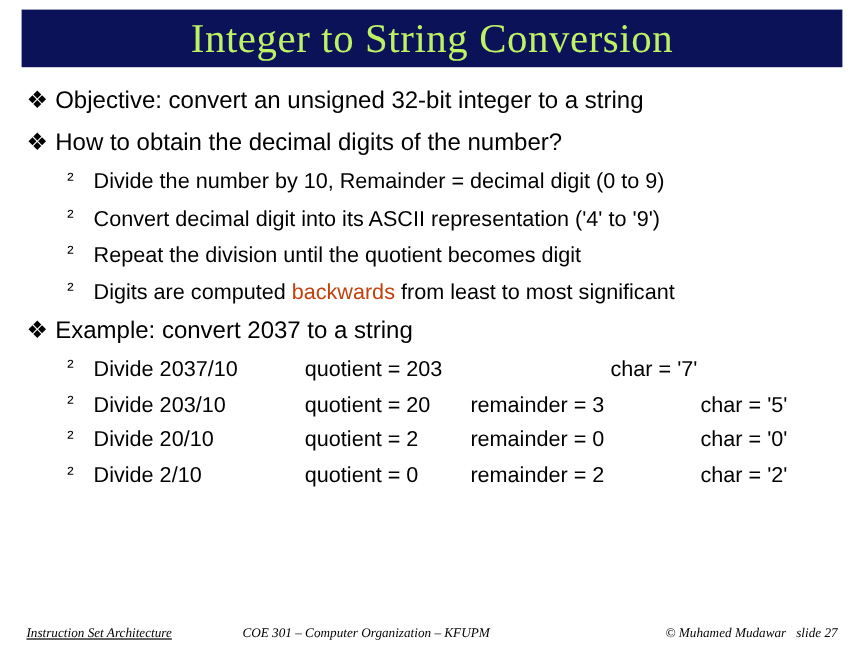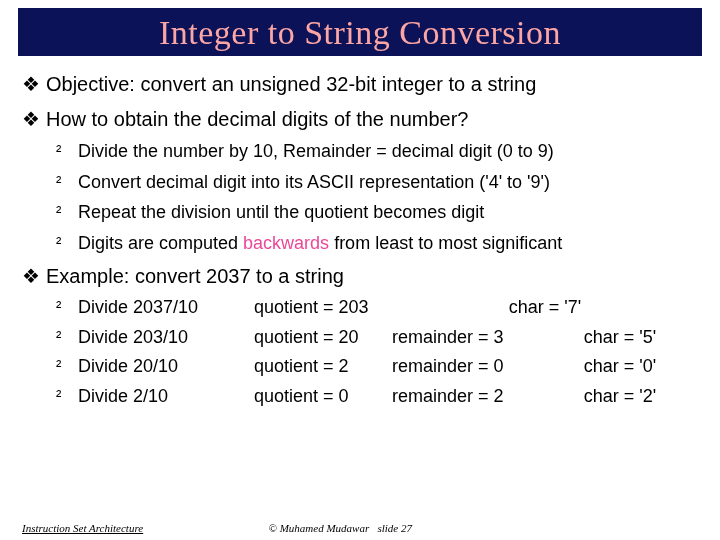--- a/index.html
+++ b/index.html
@@ -12,21 +12,21 @@
     position: relative;
   }
   .title-bar {
     margin: 8px 18px 0 18px;
     background: #0b1258;
     padding: 6px 4px 4px 4px;
     text-align: center;
   }
   .title-bar h1 {
     font-family: "Comic Sans MS", "Comic Sans", cursive;
-    color: #fca5a5;
+    color: #bef264;
     font-size: 34px;
     font-weight: 400;
     letter-spacing: 0.5px;
   }
   .content {
     padding: 6px 22px 0 22px;
     color: #000;
     font-size: 20px;
     line-height: 1.25;
   }
@@ -54,40 +54,41 @@
     flex: 0 0 auto;
     width: 22px;
     font-size: 16px;
     color: #000;
     position: relative;
     top: 1px;
   }
   .l2-text {
     flex: 1 1 auto;
   }
-  .emph { color: #ec4899; margin-top: 30px; }
+  .emph { color: #c2410c; margin-top: 30px; }
   .ex-row {
     display: flex;
     align-items: flex-start;
     margin: 7px 0 3px 34px;
     font-size: 18px;
   }
   .ex-row .l2-bullet { width: 22px; }
   .col-div  { width: 158px; }
   .col-quot { width: 138px; margin-left: 18px; }
   .col-rem  { width: 150px; }
   .col-char { flex: 1 1 auto; text-align: center; }
   .footer {
     position: absolute;
     left: 0; bottom: 6px;
     width: 100%;
     display: flex;
     font-size: 11px;
     color: #000;
     padding: 0 22px;
+    justify-content: center;
   }
   .footer .f1 {
     width: 180px;
     font-style: italic;
     font-family: "Times New Roman", serif;
     text-decoration: underline;
   }
   .footer .f2 {
     flex: 1 1 auto;
     font-style: italic;
@@ -169,16 +170,17 @@
     <span class="col-div">Divide 2/10</span>
     <span class="col-quot">quotient = 0</span>
     <span class="col-rem">remainder = 2</span>
     <span class="col-char">char = '2'</span>
   </div>
 
 </div>
 
 <div class="footer">
   <span class="f1">Instruction Set Architecture</span>
+  <span class="f2">COE 301 – Computer Organization – KFUPM</span>
   <span class="f3">
     <span>© Muhamed Mudawar</span>&nbsp;&nbsp;&nbsp;<span>slide 27</span>
   </span>
 </div>
 
 </body></html>

